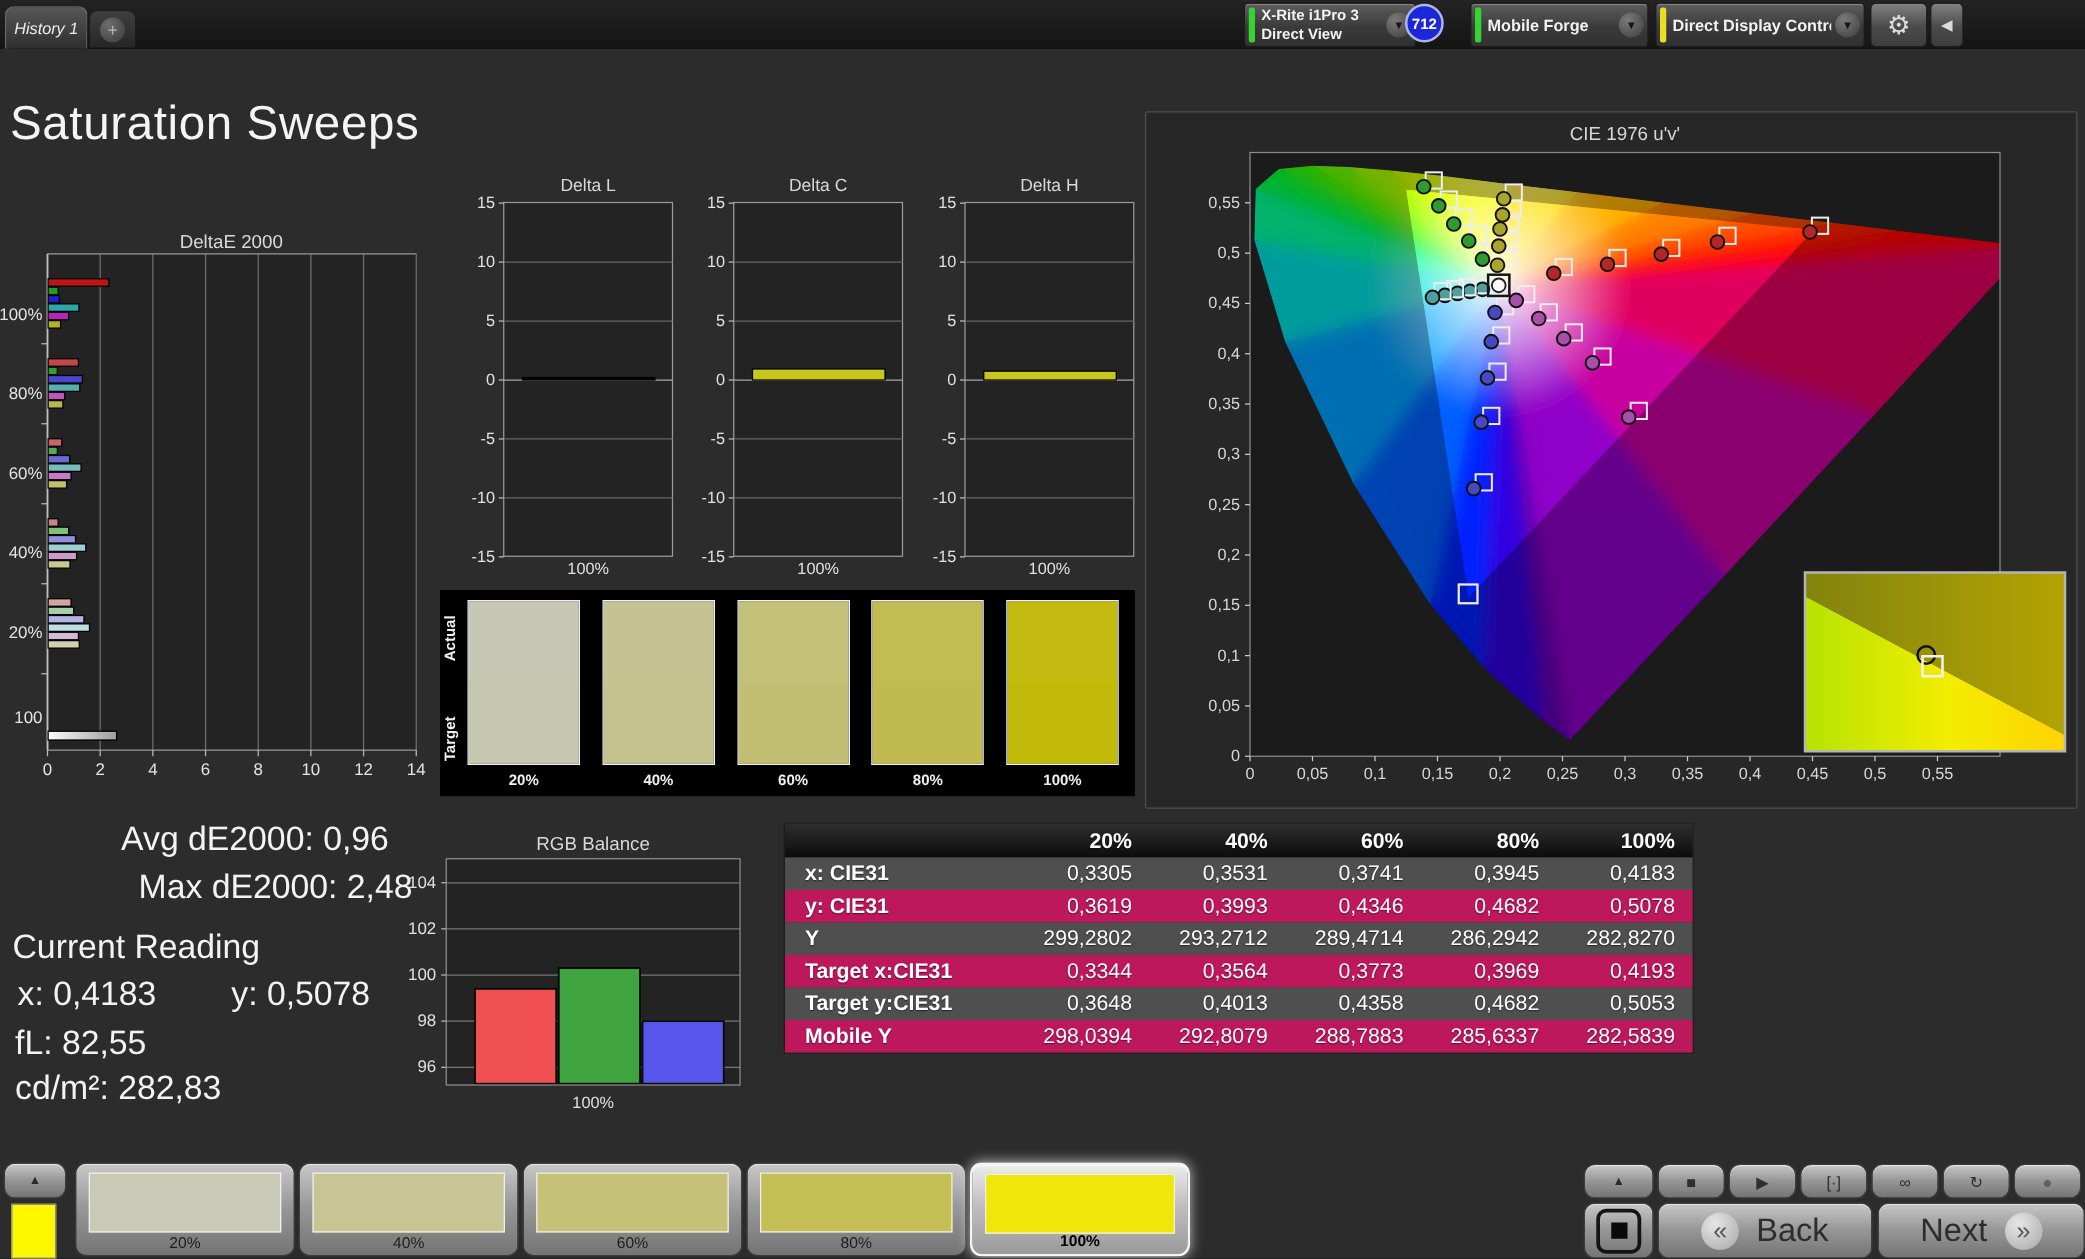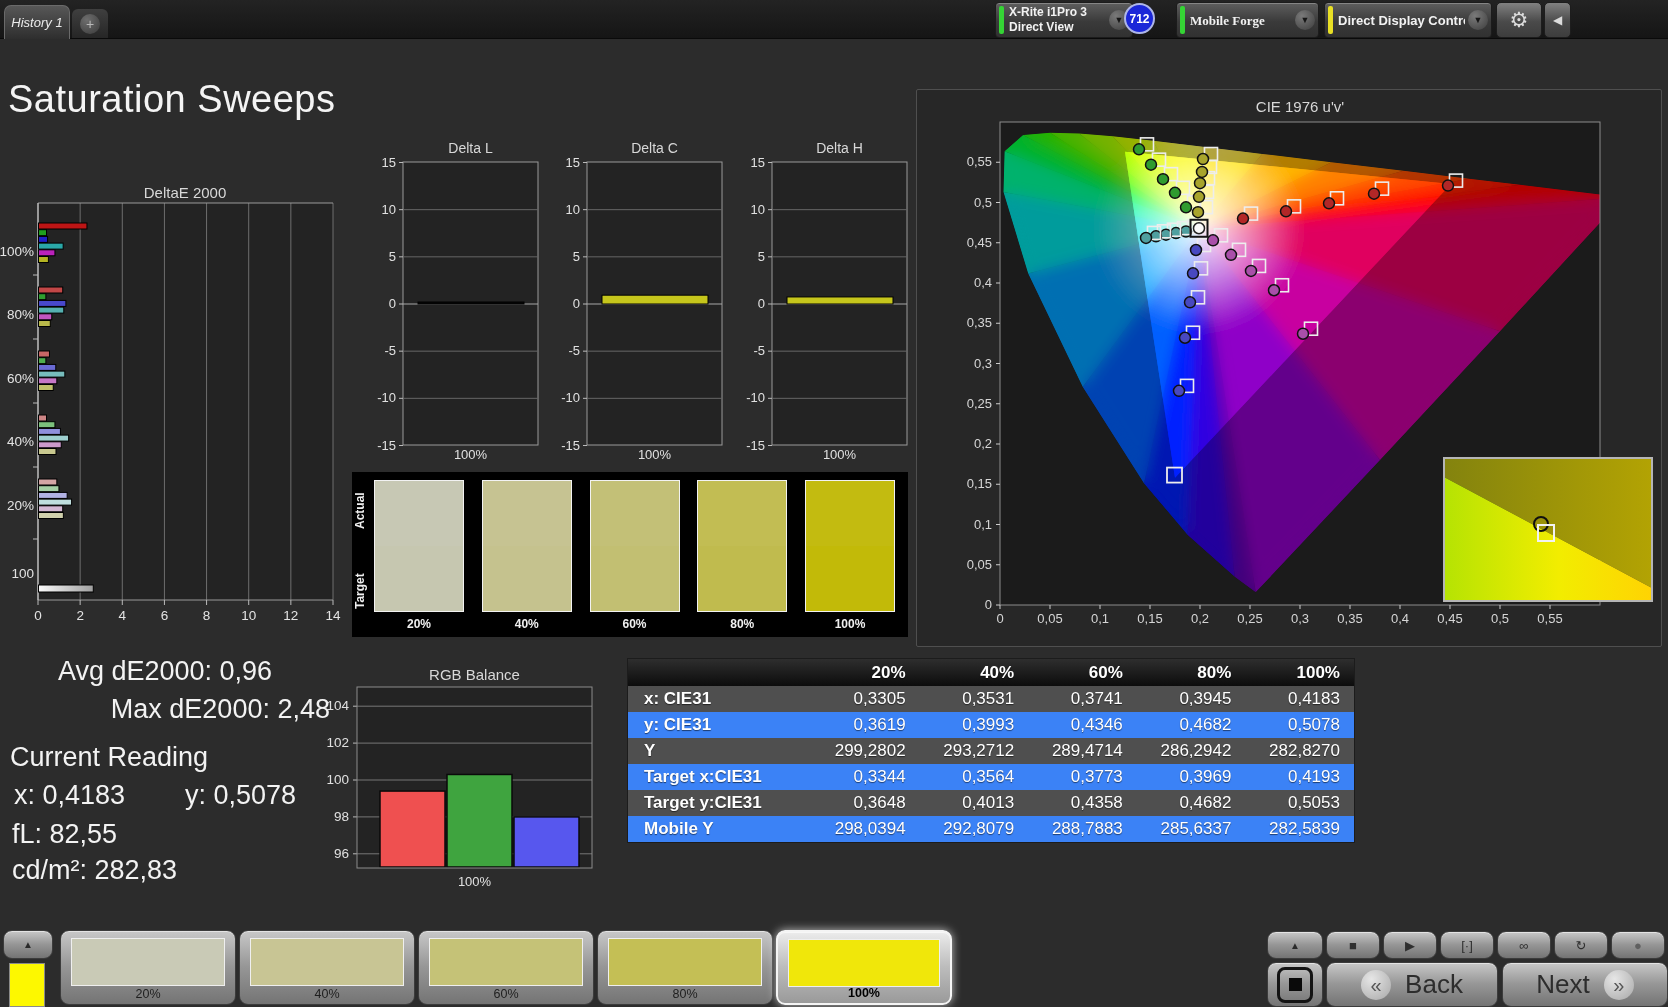--- a/index.html
+++ b/index.html
@@ -37,21 +37,21 @@
   .strip-label{position:absolute;top:145px;width:90px;text-align:center;font-size:12px;font-weight:bold;color:#f0f0f0;}
   
   .stat{position:absolute;color:#f3f3f3;font-size:27px;white-space:nowrap;}
   .statc{width:330px;text-align:center;}
   
   #mtable{left:627px;top:658px;width:726px;border:1px solid #1c1c1c;background:#333;}
   .mrow{display:grid;grid-template-columns:183px repeat(5,1fr);height:26px;align-items:center;}
   .mhead{background:linear-gradient(#2e2e2e,#0c0c0c);height:27px;}
   .mcell{font-size:17px;color:#fff;text-align:right;padding-right:14px;text-shadow:0 1px 1px rgba(0,0,0,.55);}
   .mlabel{text-align:left;padding-left:16px;font-weight:bold;}
-  .dark{background:#4f4f4f;} .light{background:#3b82f6;}
+  .dark{background:#4f4f4f;} .light{background:#be185d;}
   
   .grbtn{background:linear-gradient(#c8c8c8,#979797 48%,#747474);border:1px solid #3c3c3c;border-radius:9px;
     box-shadow:inset 0 1px 0 rgba(255,255,255,.5);box-sizing:border-box;}
   .patch-btn{top:930px;width:176px;height:75px;cursor:pointer;}
   .patch-btn .pswatch{position:absolute;left:10px;right:10px;top:7px;height:46px;border:1px solid #efefef;}
   .patch-btn .plabel{position:absolute;left:0;right:0;bottom:3px;text-align:center;font-size:12.5px;color:#1e1e1e;}
   .patch-btn.sel{border:2px solid #f4f4f4;box-shadow:0 0 10px rgba(255,255,255,.7),inset 0 1px 0 rgba(255,255,255,.6);
     background:linear-gradient(#ececec,#bdbdbd 48%,#9a9a9a);}
   .patch-btn.sel .plabel{font-weight:bold;color:#000;}
   .mini{display:flex;align-items:center;justify-content:center;color:#2a2a2a;}
@@ -71,21 +71,21 @@
     <div class="abs addtab">
       <div class="circ">+</div>
     </div>
 
     <div class="abs combo" style="left:995px;width:136px;">
       <div class="accent" id="meter-accent" style="background: rgb(53, 212, 53);"></div>
       <div class="ctext"><span>X-Rite i1Pro 3</span><br><span>Direct View</span></div>
       <div class="arrow">▼</div>
     </div>
     <div id="badge712" class="abs">712</div>
-    <div class="abs combo" style="left:1176px;width:141px;font-family:Liberation Serif, serif;">
+    <div class="abs combo" style="left:1176px;width:141px;">
       <div class="accent" id="source-accent" style="background: rgb(53, 212, 53);"></div>
       <div class="ctext one">Mobile Forge</div>
       <div class="arrow">▼</div>
     </div>
     <div class="abs combo" style="left:1324px;width:166px;">
       <div class="accent" id="display-accent" style="background: rgb(232, 223, 37);"></div>
       <div class="ctext one">Direct Display Control</div>
       <div class="arrow">▼</div>
     </div>
     <div class="abs sqbtn" style="left:1496px;width:44px;font-size:21px;">
@@ -528,21 +528,21 @@
       <div class="strip-swatch" style="left: 129.75px; background: linear-gradient(rgb(198, 195, 146) 0px, rgb(198, 195, 146) 50%, rgb(197, 194, 142) 50%, rgb(197, 194, 142) 100%);"></div>
       <div class="strip-label" style="left: 129.75px;">40%</div>
       <div class="strip-swatch" style="left: 237.5px; background: linear-gradient(rgb(195, 192, 119) 0px, rgb(195, 192, 119) 50%, rgb(194, 191, 114) 50%, rgb(194, 191, 114) 100%);"></div>
       <div class="strip-label" style="left: 237.5px;">60%</div>
       <div class="strip-swatch" style="left: 345.25px; background: linear-gradient(rgb(194, 189, 83) 0px, rgb(194, 189, 83) 50%, rgb(192, 187, 78) 50%, rgb(192, 187, 78) 100%);"></div>
       <div class="strip-label" style="left: 345.25px;">80%</div>
       <div class="strip-swatch" style="left: 453px; background: linear-gradient(rgb(195, 187, 16) 0px, rgb(195, 187, 16) 50%, rgb(194, 186, 8) 50%, rgb(194, 186, 8) 100%);"></div>
       <div class="strip-label" style="left: 453px;">100%</div>
     </div>
 
-  <div class="stat statc" style="left:0;top:656px;"><span>Avg dE2000:</span> <span>0,96</span></div>
+  <div class="stat statc" style="left:0;top:656px;padding-left:39px;"><span>Avg dE2000:</span> <span>0,96</span></div>
   <div class="stat statc" style="left:0;top:694px;text-align:right;"><span>Max dE2000:</span> <span>2,48</span></div>
   <div class="stat" style="left:10px;top:742px;">Current Reading</div>
   <div class="stat" style="left:14px;top:780px;"><span>x:</span> <span>0,4183</span></div>
   <div class="stat" style="left:185px;top:780px;"><span>y:</span> <span>0,5078</span></div>
   <div class="stat" style="left:12px;top:819px;"><span>fL:</span> <span>82,55</span></div>
   <div class="stat" style="left:12px;top:855px;"><span>cd/m²:</span> <span>282,83</span></div>
 
   <div id="mtable" class="abs">
       <div class="mrow mhead">
         <div class="mcell" style="font-weight: bold;"></div>

